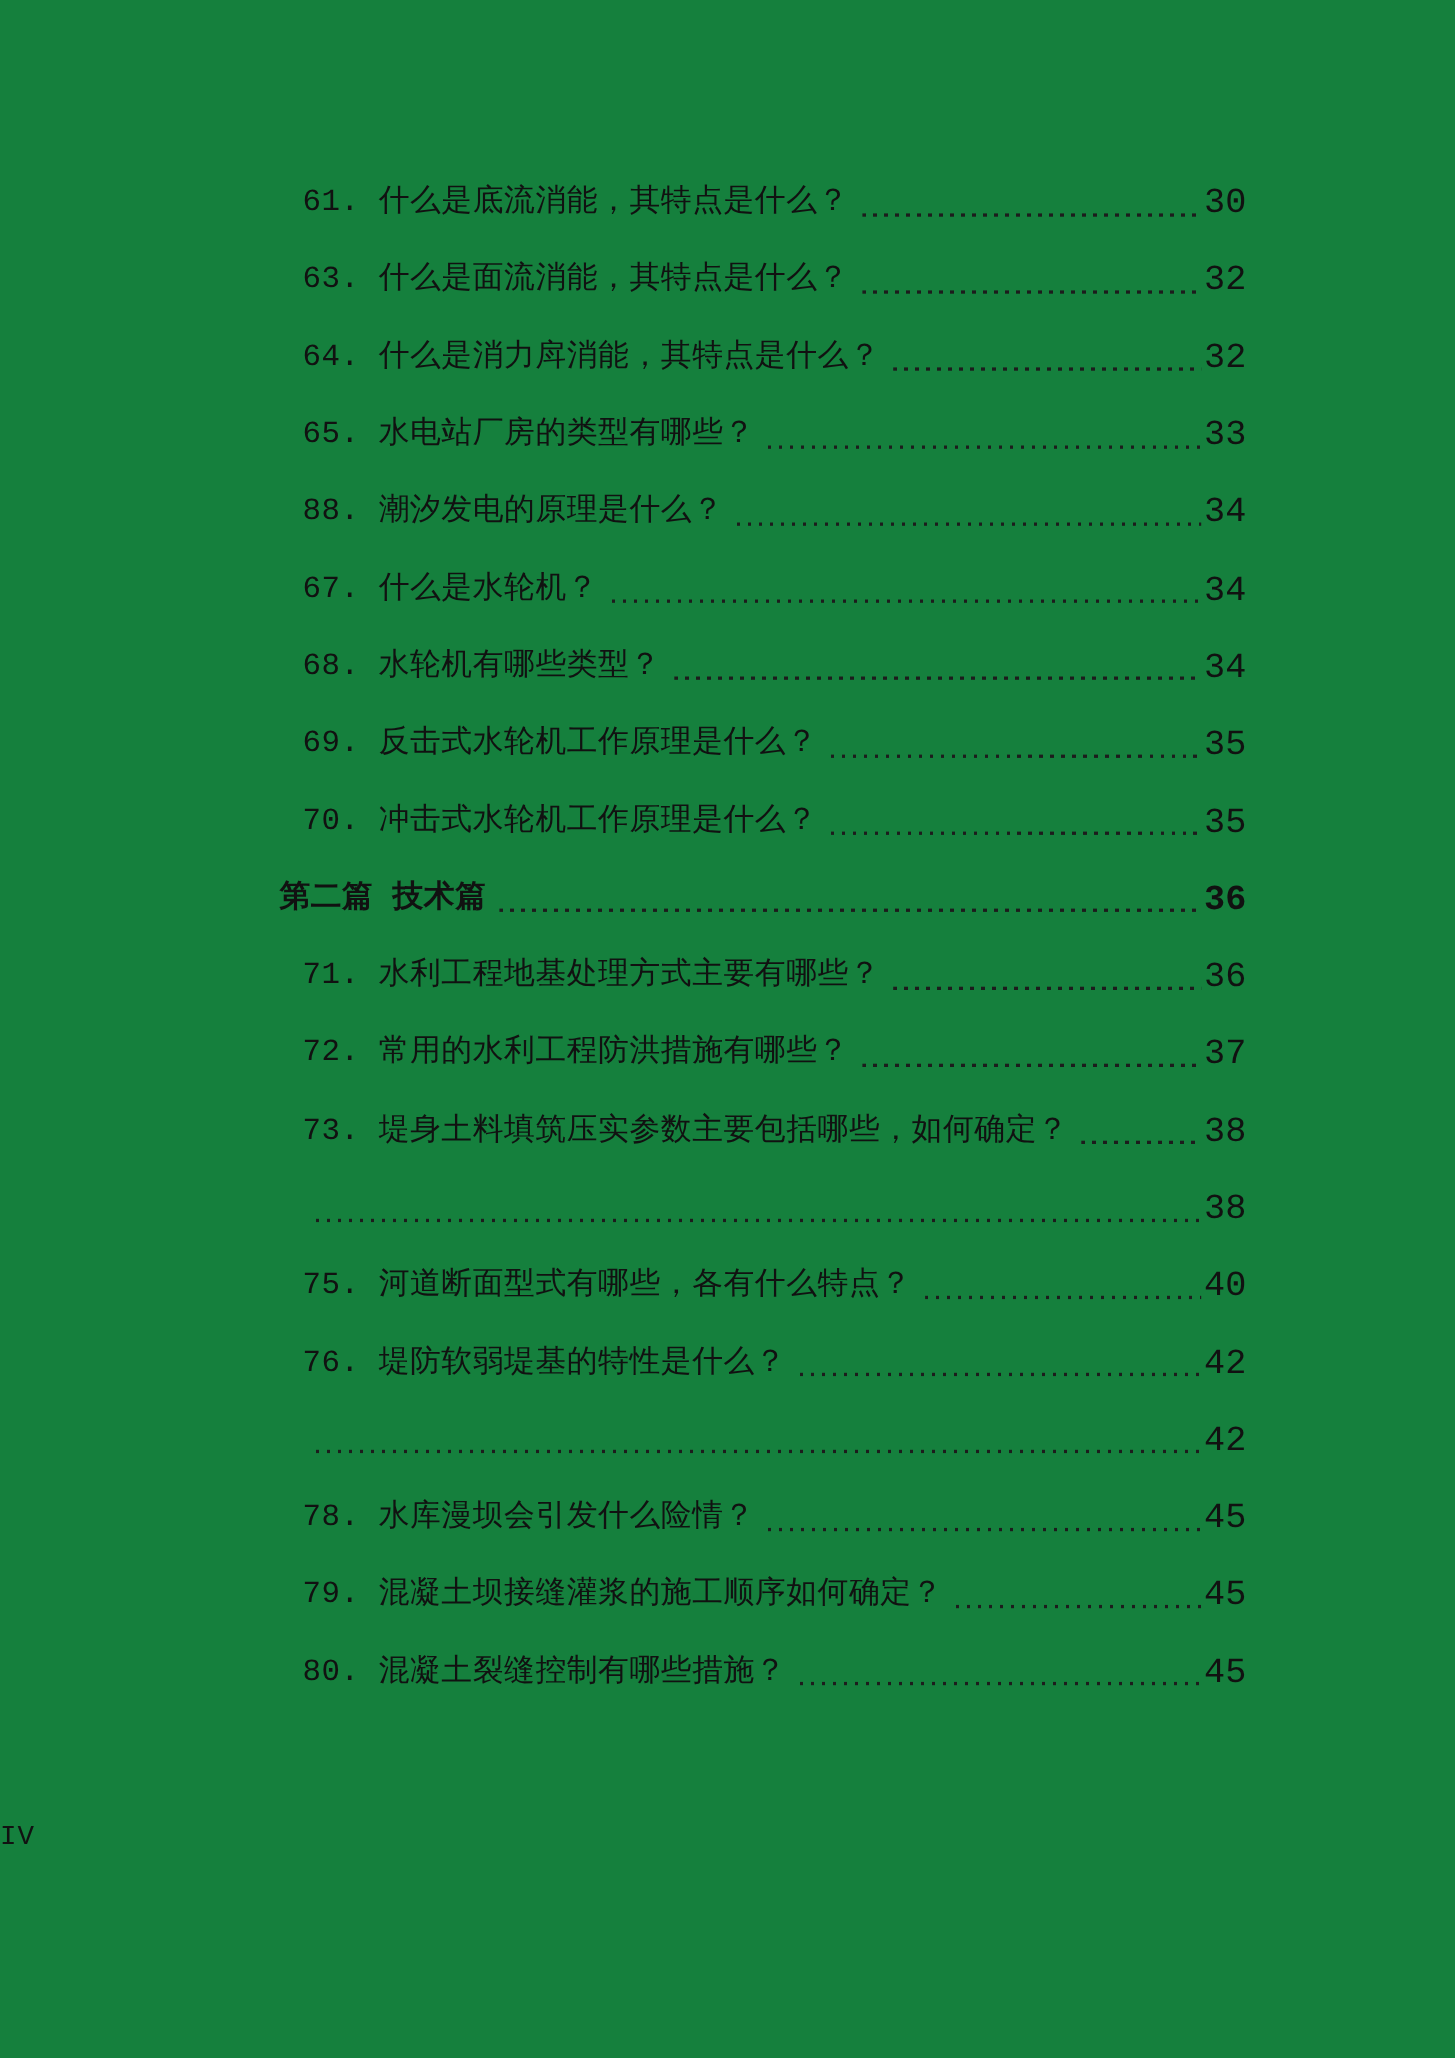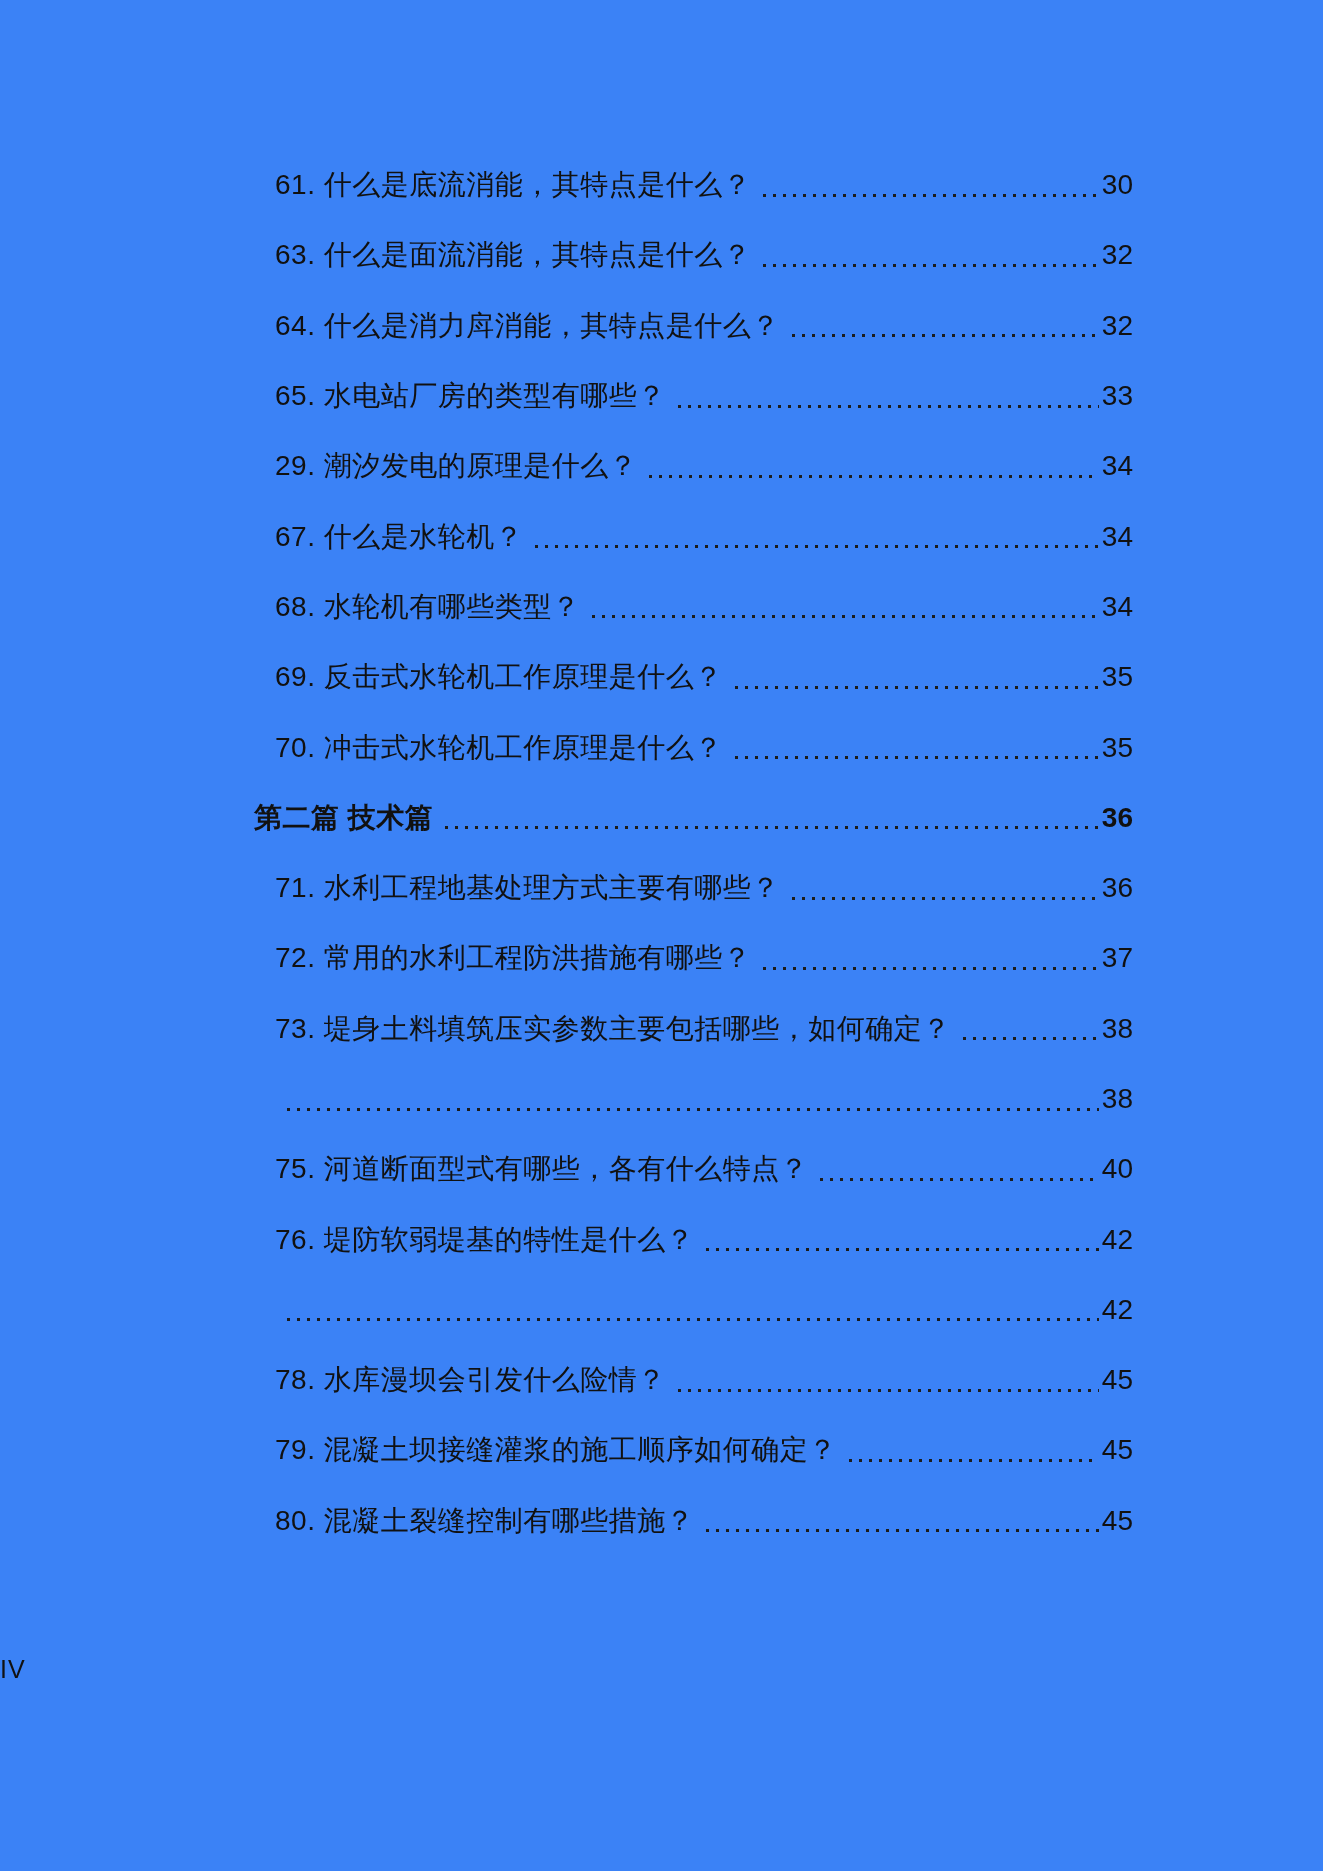--- a/index.html
+++ b/index.html
@@ -1,22 +1,22 @@
 <!DOCTYPE html>
 <html><head>
 <meta charset="utf-8">
 <style>
   html, body { margin: 0; padding: 0; background: #e8e8e8; }
   .page {
     position: relative;
     width: 1323px;
     height: 1871px;
     margin: 0 auto;
-    background: #3b82f6;
-    font-family: Liberation Sans, sans-serif;
+    background: #15803d;
+    font-family: Liberation Mono, monospace;
     color: #111111;
     overflow: hidden;
   }
   .toc {
     position: absolute;
     top: 150px;
     left: 254px;
     width: 879px; 
   }
   .toc-row {
@@ -34,21 +34,21 @@
     flex: 1 1 auto;
     height: 3px;
     margin-left: 12px;
     margin-right: 3px;
     transform: translateY(10px);
     background-image: repeating-linear-gradient(to right, #1c1c1c 0 3px, transparent 3px 10px);
     min-width: 20px;
   }
   .toc-page {
     flex: 0 0 auto;
-    font-size: 28px;
+    font-size: 32px;
   }
   .page-footer {
     position: absolute;
     top: 1655px;
     left: 0;
     width: 100%;
     text-align: left;
     font-size: 25px;
     letter-spacing: 1px;
   }
@@ -72,21 +72,21 @@
     <span class="toc-label">64. 什么是消力戽消能，其特点是什么？</span>
     <span class="toc-leader"></span>
     <span class="toc-page">32</span>
   </div>
       <div class="toc-row entry-row">
     <span class="toc-label">65. 水电站厂房的类型有哪些？</span>
     <span class="toc-leader"></span>
     <span class="toc-page">33</span>
   </div>
       <div class="toc-row entry-row">
-    <span class="toc-label">29. 潮汐发电的原理是什么？</span>
+    <span class="toc-label">88. 潮汐发电的原理是什么？</span>
     <span class="toc-leader"></span>
     <span class="toc-page">34</span>
   </div>
       <div class="toc-row entry-row">
     <span class="toc-label">67. 什么是水轮机？</span>
     <span class="toc-leader"></span>
     <span class="toc-page">34</span>
   </div>
       <div class="toc-row entry-row">
     <span class="toc-label">68. 水轮机有哪些类型？</span>

